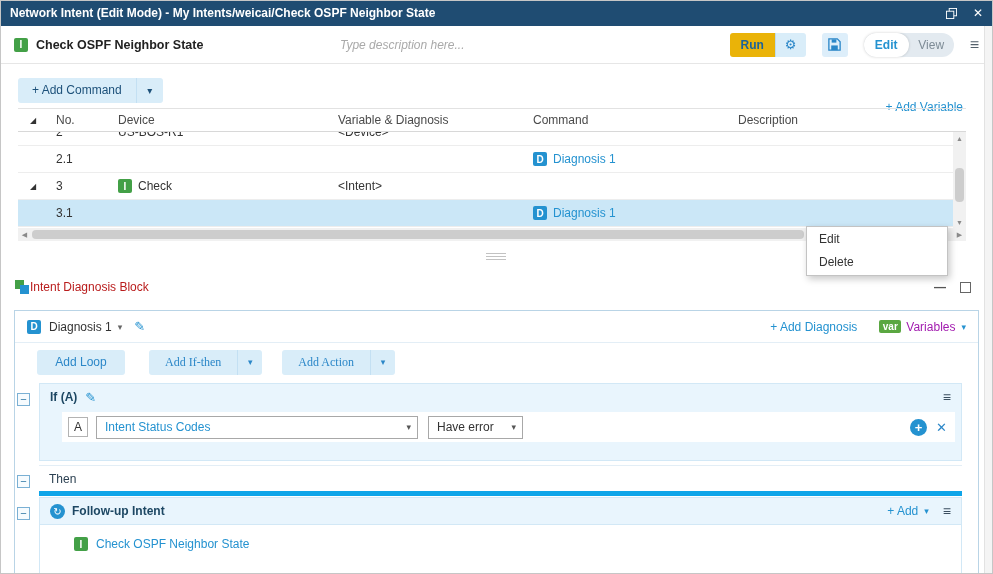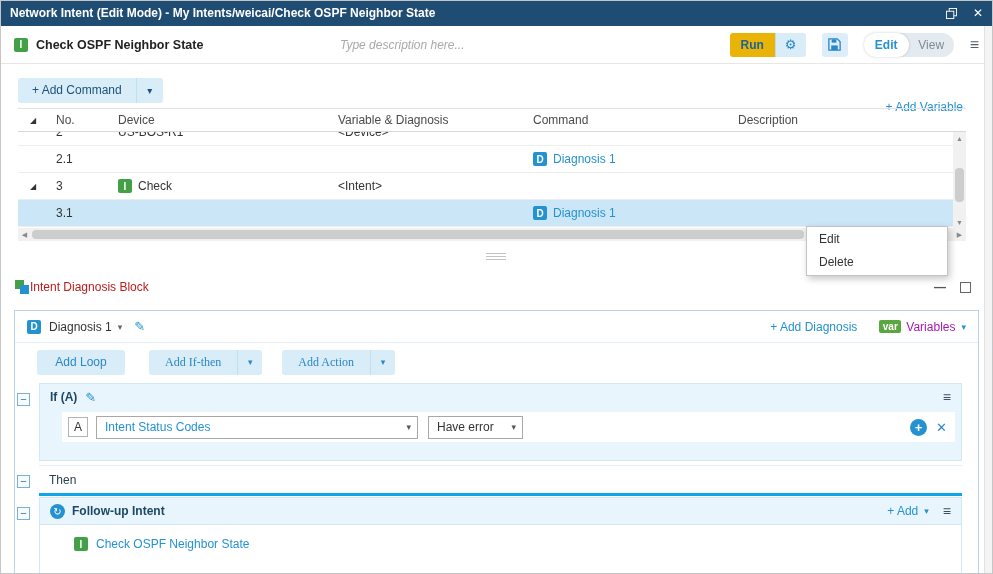--- a/index.html
+++ b/index.html
@@ -132,21 +132,21 @@
          align-items: center; justify-content: space-between; padding: 0 6px 0 8px; }
   .sel .chev { margin-left: 6px; color: #555; }
   .sel1 { margin-left: 8px; width: 322px; color: #2492d0; }
   .sel2 { margin-left: 10px; width: 95px; color: #333; }
   .plus-circle { width: 17px; height: 17px; border-radius: 50%; background: #2492d0; color: #fff;
                  font-size: 13px; font-weight: bold; display: flex; align-items: center;
                  justify-content: center; margin-right: 9px; }
   .xrem { color: #2b87c8; font-size: 13px; margin-right: 8px; }
 
   .then-row { position: absolute; top: 154px; left: 24px; right: 16px; height: 31px;
-              border-top: 1px solid #e3eef6; border-bottom: 3px solid #0ea5e9;
+              border-top: 1px solid #e3eef6; border-bottom: 5px solid #0ea5e9;
               display: flex; align-items: center; padding-left: 10px; color: #2c4152; }
 
   .fu-block { position: absolute; top: 186px; left: 24px; right: 16px; height: 114px;
               border: 1px solid #d2e8f6; background: #fff; }
   .fu-head { height: 27px; background: #e9f5fd; border-bottom: 1px solid #d2e8f6;
              display: flex; align-items: center; padding: 0 10px; }
   .fu-icon { width: 15px; height: 15px; border-radius: 50%; background: #2492d0; color: #fff;
              font-size: 10px; display: flex; align-items: center; justify-content: center; }
   .fu-title { margin-left: 7px; font-weight: 600; color: #1d4763; }
   .fu-add { color: #2492d0; }

